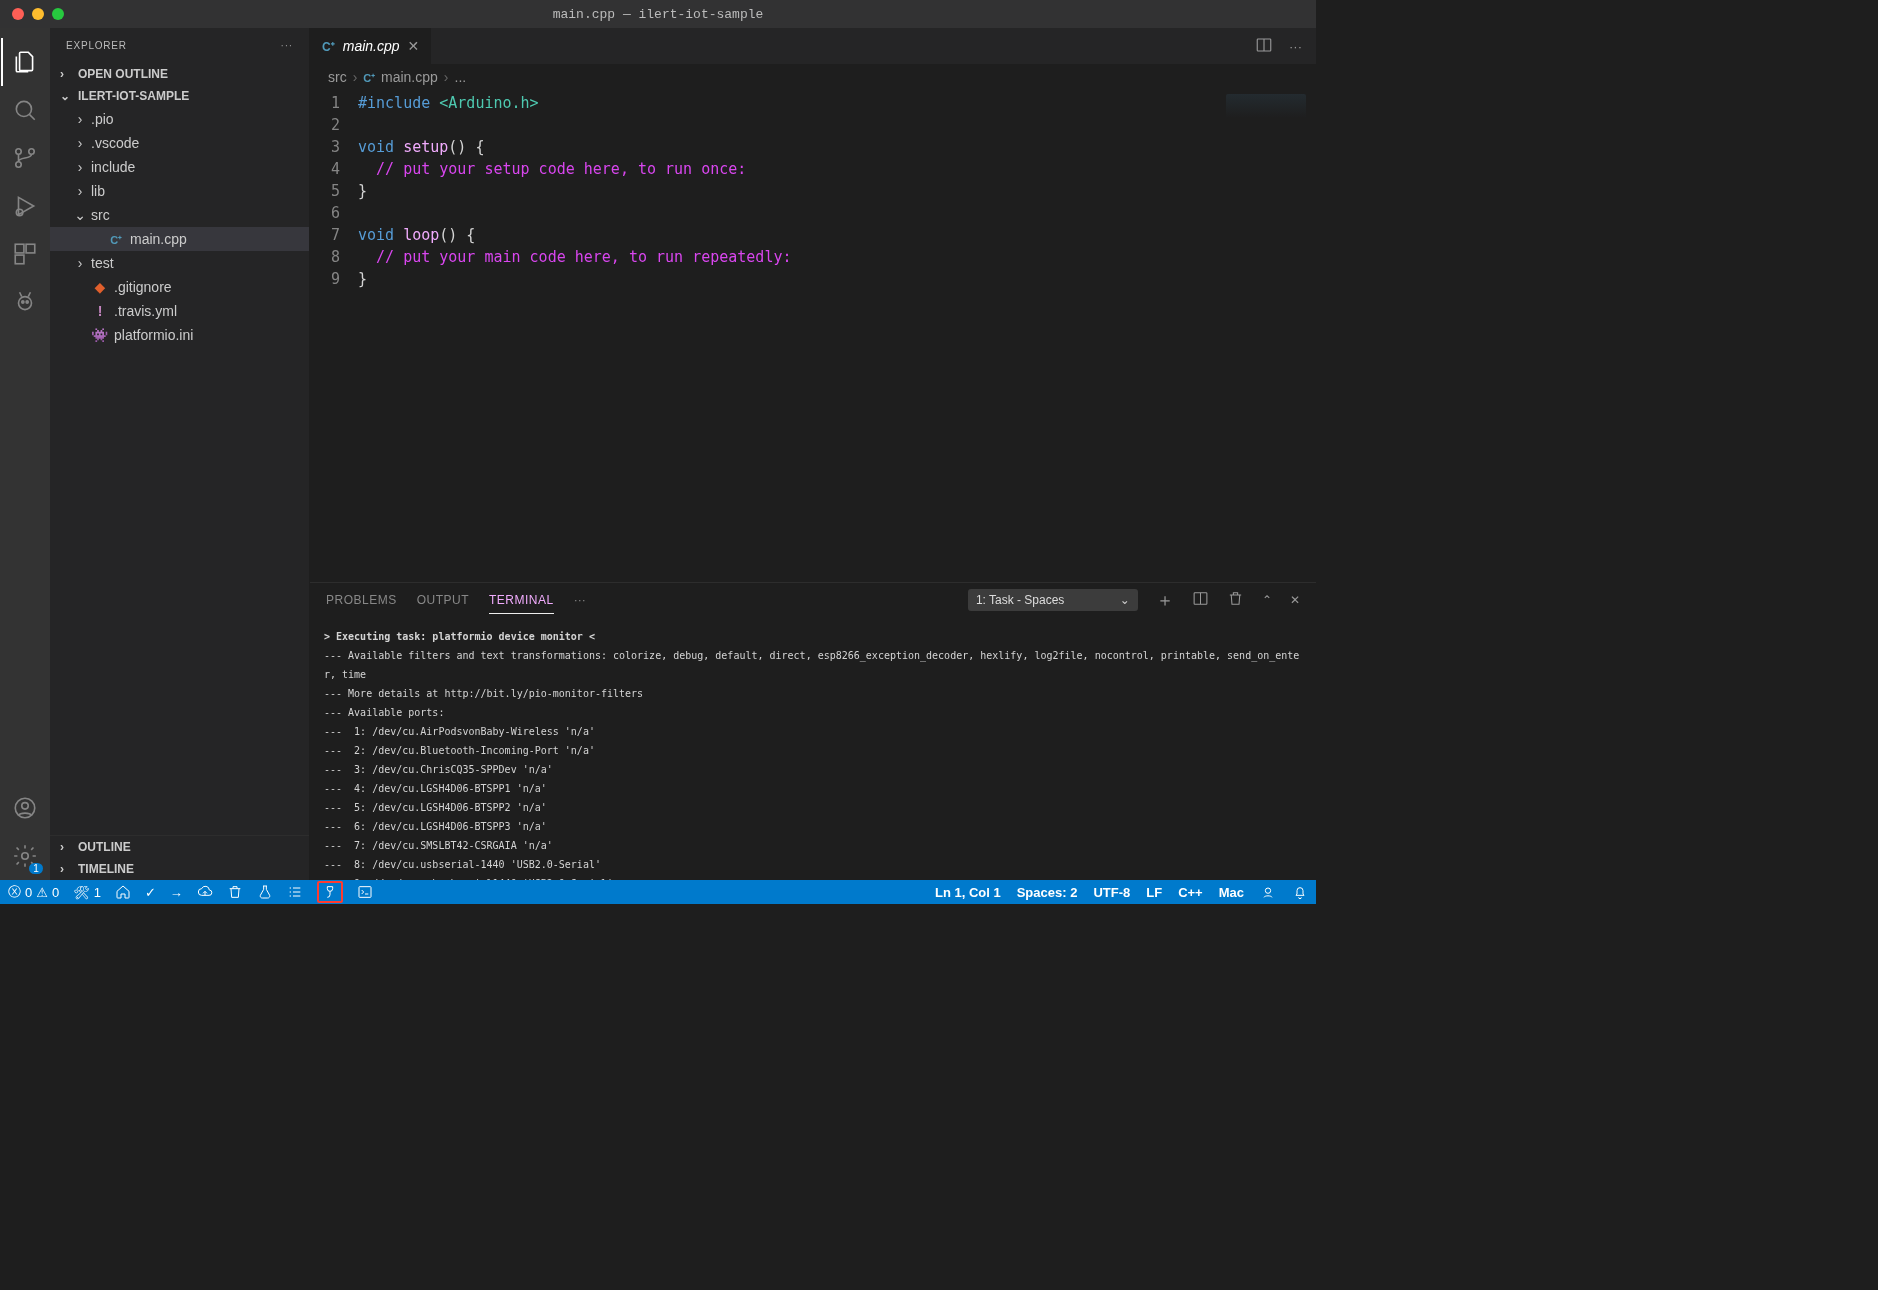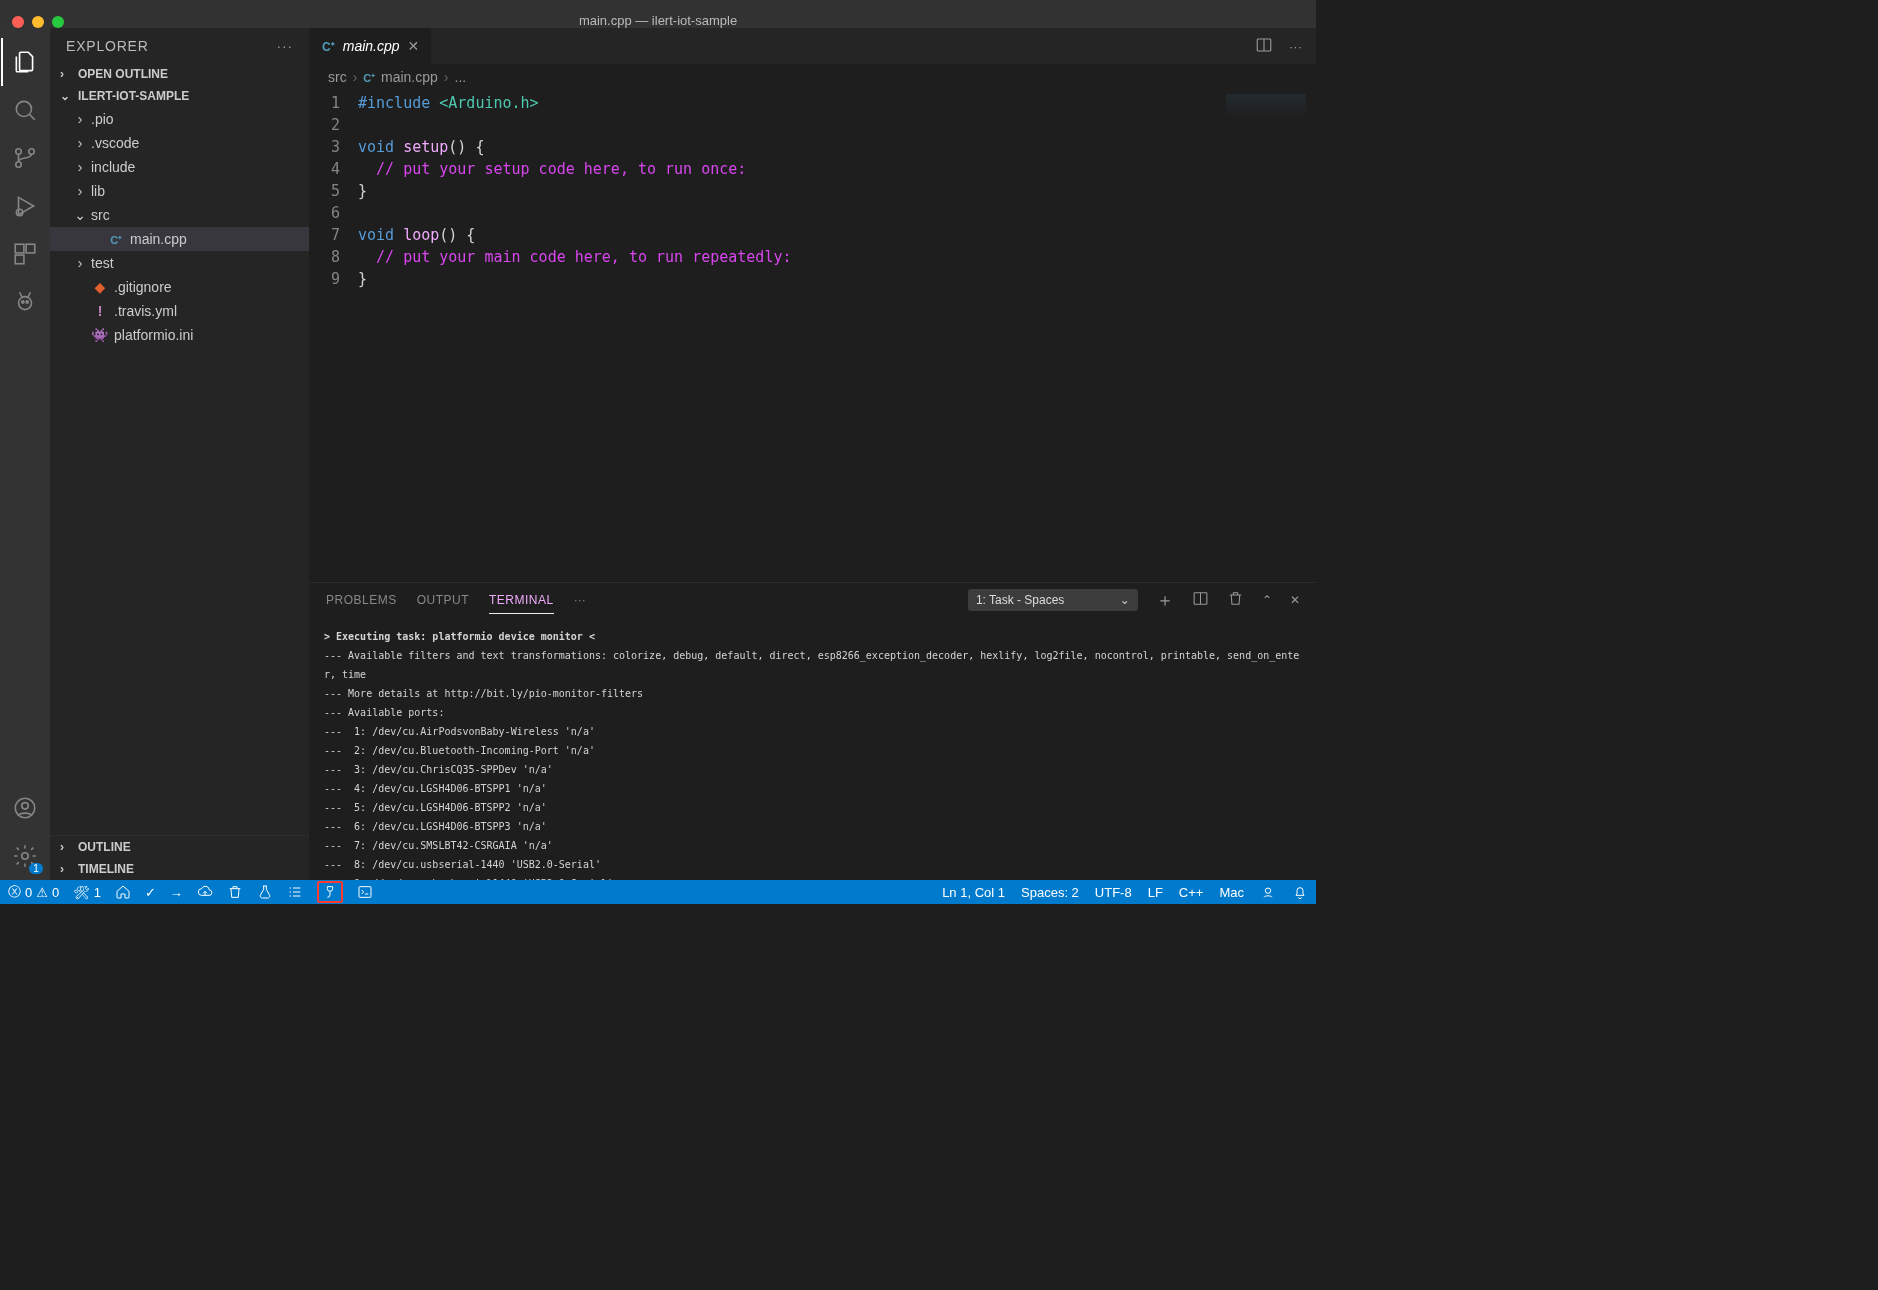--- a/index.html
+++ b/index.html
@@ -9,22 +9,23 @@
   color: #cccccc;
   width: 1316px;
   height: 904px;
   overflow: hidden;
   font-size: 13px;
 }
 .titlebar {
   height: 28px;
   background: #323233;
   display: flex;
-  align-items: flex-end;
+  align-items: center;
   position: relative;
+  font-family: Liberation Mono, monospace;
 }
 .window-controls { display: flex; gap: 8px; padding-left: 12px; }
 .window-dot { width: 12px; height: 12px; border-radius: 50%; }
 .dot-close { background: #ff5f56; }
 .dot-min { background: #ffbd2e; }
 .dot-max { background: #27c93f; }
 .titlebar-title {
   position: absolute; left: 50%; transform: translateX(-50%);
   color: #bbb; font-size: 13px;
 }
@@ -52,21 +53,21 @@
   background: #007acc; color: #fff; font-size: 10px;
   border-radius: 8px; padding: 0 4px; min-width: 14px; text-align: center;
 }
 
 .sidebar {
   width: 260px; background: #252526; display: flex; flex-direction: column;
   border-right: 1px solid #1e1e1e;
 }
 .sidebar-header {
   height: 35px; display: flex; align-items: center; justify-content: space-between;
-  padding: 0 16px; color: #bbb; font-size: 14px; letter-spacing: 0.8px;
+  padding: 0 16px; color: #bbb; font-size: 10px; letter-spacing: 0.8px;
 }
 .sidebar-section-title {
   display: flex; align-items: center; gap: 6px;
   padding: 4px 10px; color: #ccc; font-size: 12px; font-weight: bold;
   cursor: pointer;
 }
 .chev { width: 12px; display: inline-block; }
 .tree {
   flex: 1; overflow: auto;
 }
@@ -143,21 +144,21 @@
   font-size: 10px; line-height: 19px; color: #d4d4d4; overflow: auto;
   white-space: pre-wrap; word-break: break-all;
 }
 .terminal .bold { font-weight: bold; }
 
 .statusbar {
   height: 24px; background: #007acc; color: #fff;
   display: flex; align-items: center; font-size: 13px;
   padding: 0 8px; gap: 14px;
 }
-.statusbar .right { margin-left: auto; display: flex; gap: 16px; align-items: center;}
+.statusbar .right { margin-left: auto; display: flex; gap: 16px; align-items: center; font-weight: bold;}
 .sb-item { display: flex; align-items: center; gap: 4px; cursor: pointer; }
 .sb-icons { display: flex; align-items: center; gap: 14px; }
 .sb-icons span { cursor: pointer; display: flex; align-items: center;}
 .sb-highlight { border: 2px solid #ff3b30; padding: 1px 3px; border-radius: 2px;}
 svg { stroke: currentColor; fill: none; stroke-width: 1.5; }
 .sidebar-bottom { border-top: 1px solid #2d2d2d; }
 </style>
 </head>
 <body>
 

